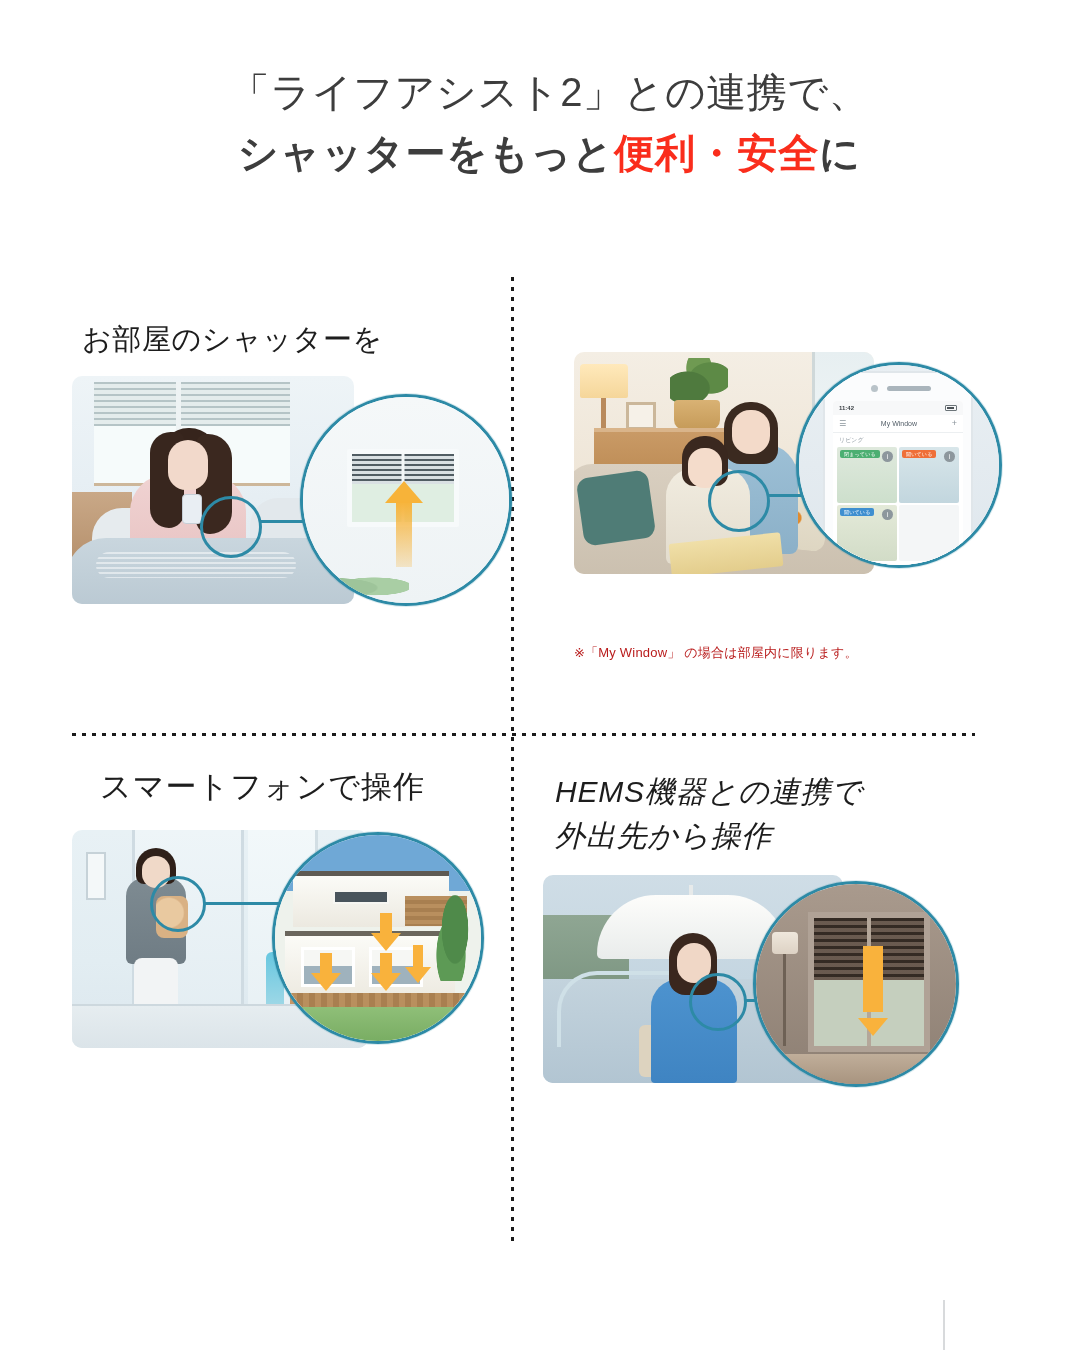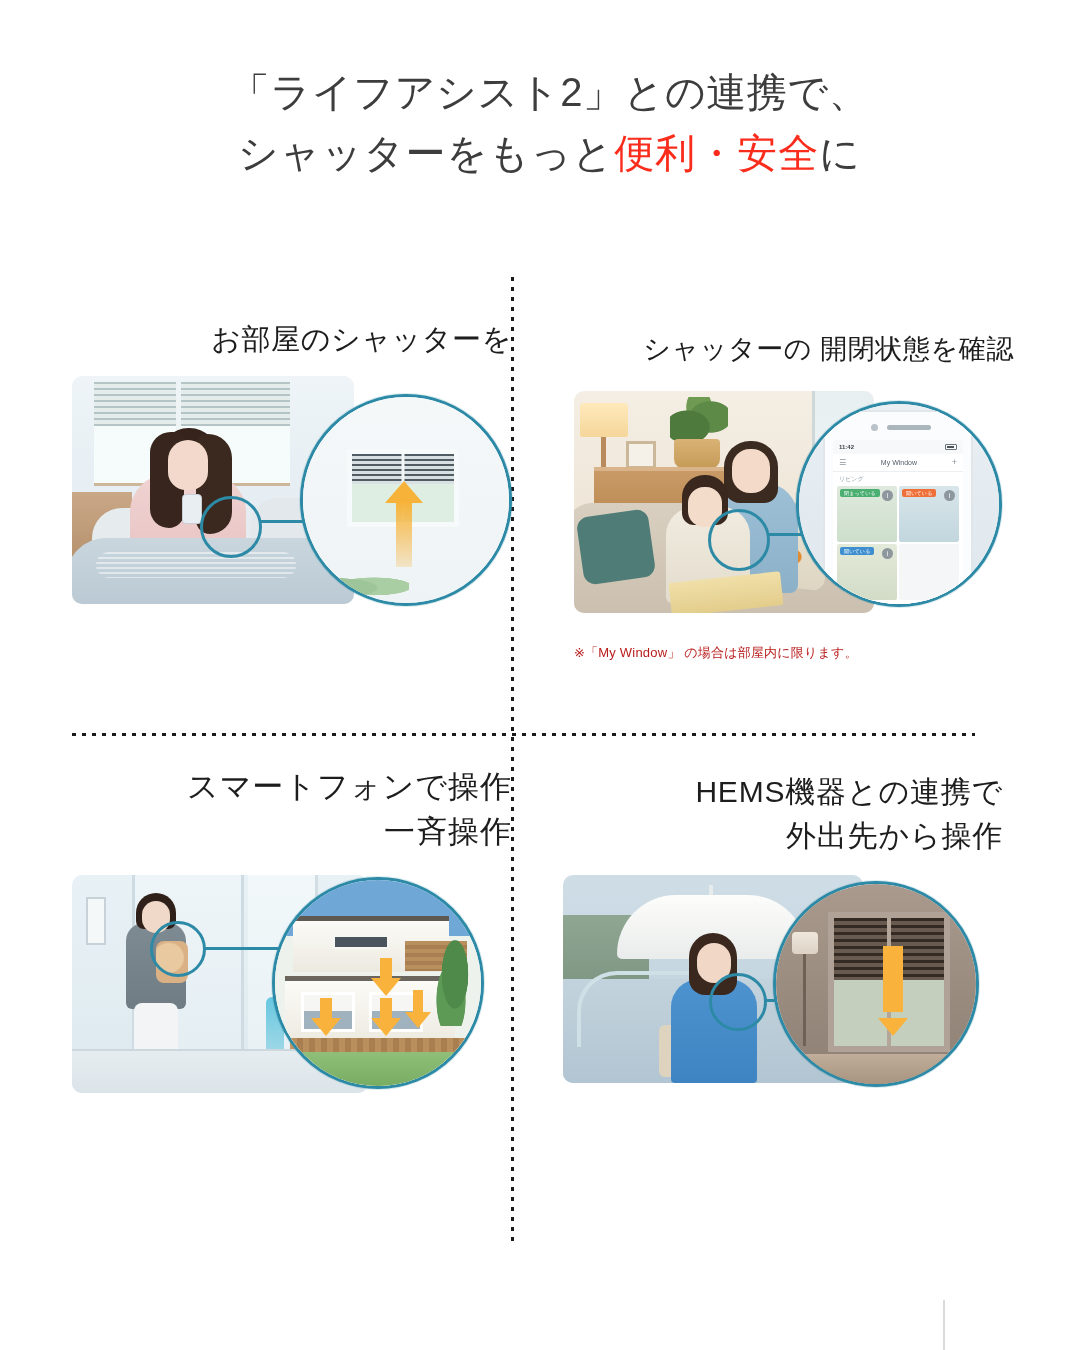--- a/index.html
+++ b/index.html
@@ -28,21 +28,21 @@
     left: 0;
     width: 1080px;
     text-align: center;
     color: #3d3d3d;
     font-size: 40px;
     font-weight: 500;
     line-height: 1.52;
     letter-spacing: 0.5px;
   }
   .headline .line { display: block; white-space: nowrap; padding-left: 19px; }
-  .headline .line2 { font-weight: 400; letter-spacing: 1px; }
+  .headline .line2 { font-weight: 700; letter-spacing: 1px; }
   .hl-red { color: #fa2d1c; }
 
   
   .divider-v {
     position: absolute;
     left: 511px;
     top: 277px;
     width: 3px;
     height: 965px;
     background-image: linear-gradient(to bottom, #1a1a1a 0 4px, rgba(0,0,0,0) 4px 10px);
@@ -67,29 +67,28 @@
     width: 2px;
     height: 50px;
     background: #d8dadc;
   }
 
   
   .quad { position: absolute; }
   .q1 { left: 72px;  top: 318px; width: 440px; }
   .q2 { left: 574px; top: 330px; width: 440px; }
   .q3 { left: 72px;  top: 765px; width: 440px; }
-  .q4 { left: 563px; top: 770px; width: 440px; }
+  .q4 { left: 543px; top: 770px; width: 440px; font-style: italic; }
 
   .quad-title {
     color: #1d1d1d;
     font-size: 28px;
     line-height: 1.45;
     letter-spacing: 0.6px;
     font-weight: 400;
-    text-align: right;
   }
   .q1 .quad-title { font-size: 29px; padding-left: 10px; }
   .q2 .quad-title { font-size: 27px; padding-left: 6px; }
   .q3 .quad-title { font-size: 31px; padding-left: 28px; letter-spacing: 1px; }
   .q4 .quad-title { font-size: 30px; padding-left: 12px; letter-spacing: 0.8px; }
   .quad-title .tl { display: block; white-space: nowrap; }
 
   .figure-wrap { position: relative; margin-top: 18px; }
   .q1 .figure-wrap { margin-top: 16px; }
   .q2 .figure-wrap { margin-top: 22px; }
@@ -614,23 +613,20 @@
           <div class="arrow up a1">
             <span class="head"></span>
             <span class="shaft"></span>
           </div>
         </div>
       </div>
     </div>
   </div>
 
   <div class="quad q2">
-    <div class="quad-title">
-      <span class="tl">シャッターの 開閉状態を確認</span>
-    </div>
     <div class="figure-wrap">
       <div class="photo p2">
         <div class="wall-win"></div>
         <div class="lamp-shade"></div>
         <div class="lamp-pole"></div>
         <div class="plant"></div>
         <div class="basket"></div>
         <div class="frame"></div>
         <div class="cabinet"></div>
         <div class="sofa"></div>
@@ -682,21 +678,20 @@
         </div>
       </div>
     </div>
   </div>
 
   <div class="footnote">※「My Window」 の場合は部屋内に限ります。</div>
 
   <div class="quad q3">
     <div class="quad-title">
       <span class="tl">スマートフォンで操作</span>
-      <span class="tl">一斉操作</span>
     </div>
     <div class="figure-wrap">
       <div class="photo p3">
         <div class="door"></div>
         <div class="door2"></div>
         <div class="pic"></div>
         <div class="womanBody"></div>
         <div class="womanLegs"></div>
         <div class="womanHair"></div>
         <div class="womanHead"></div>

